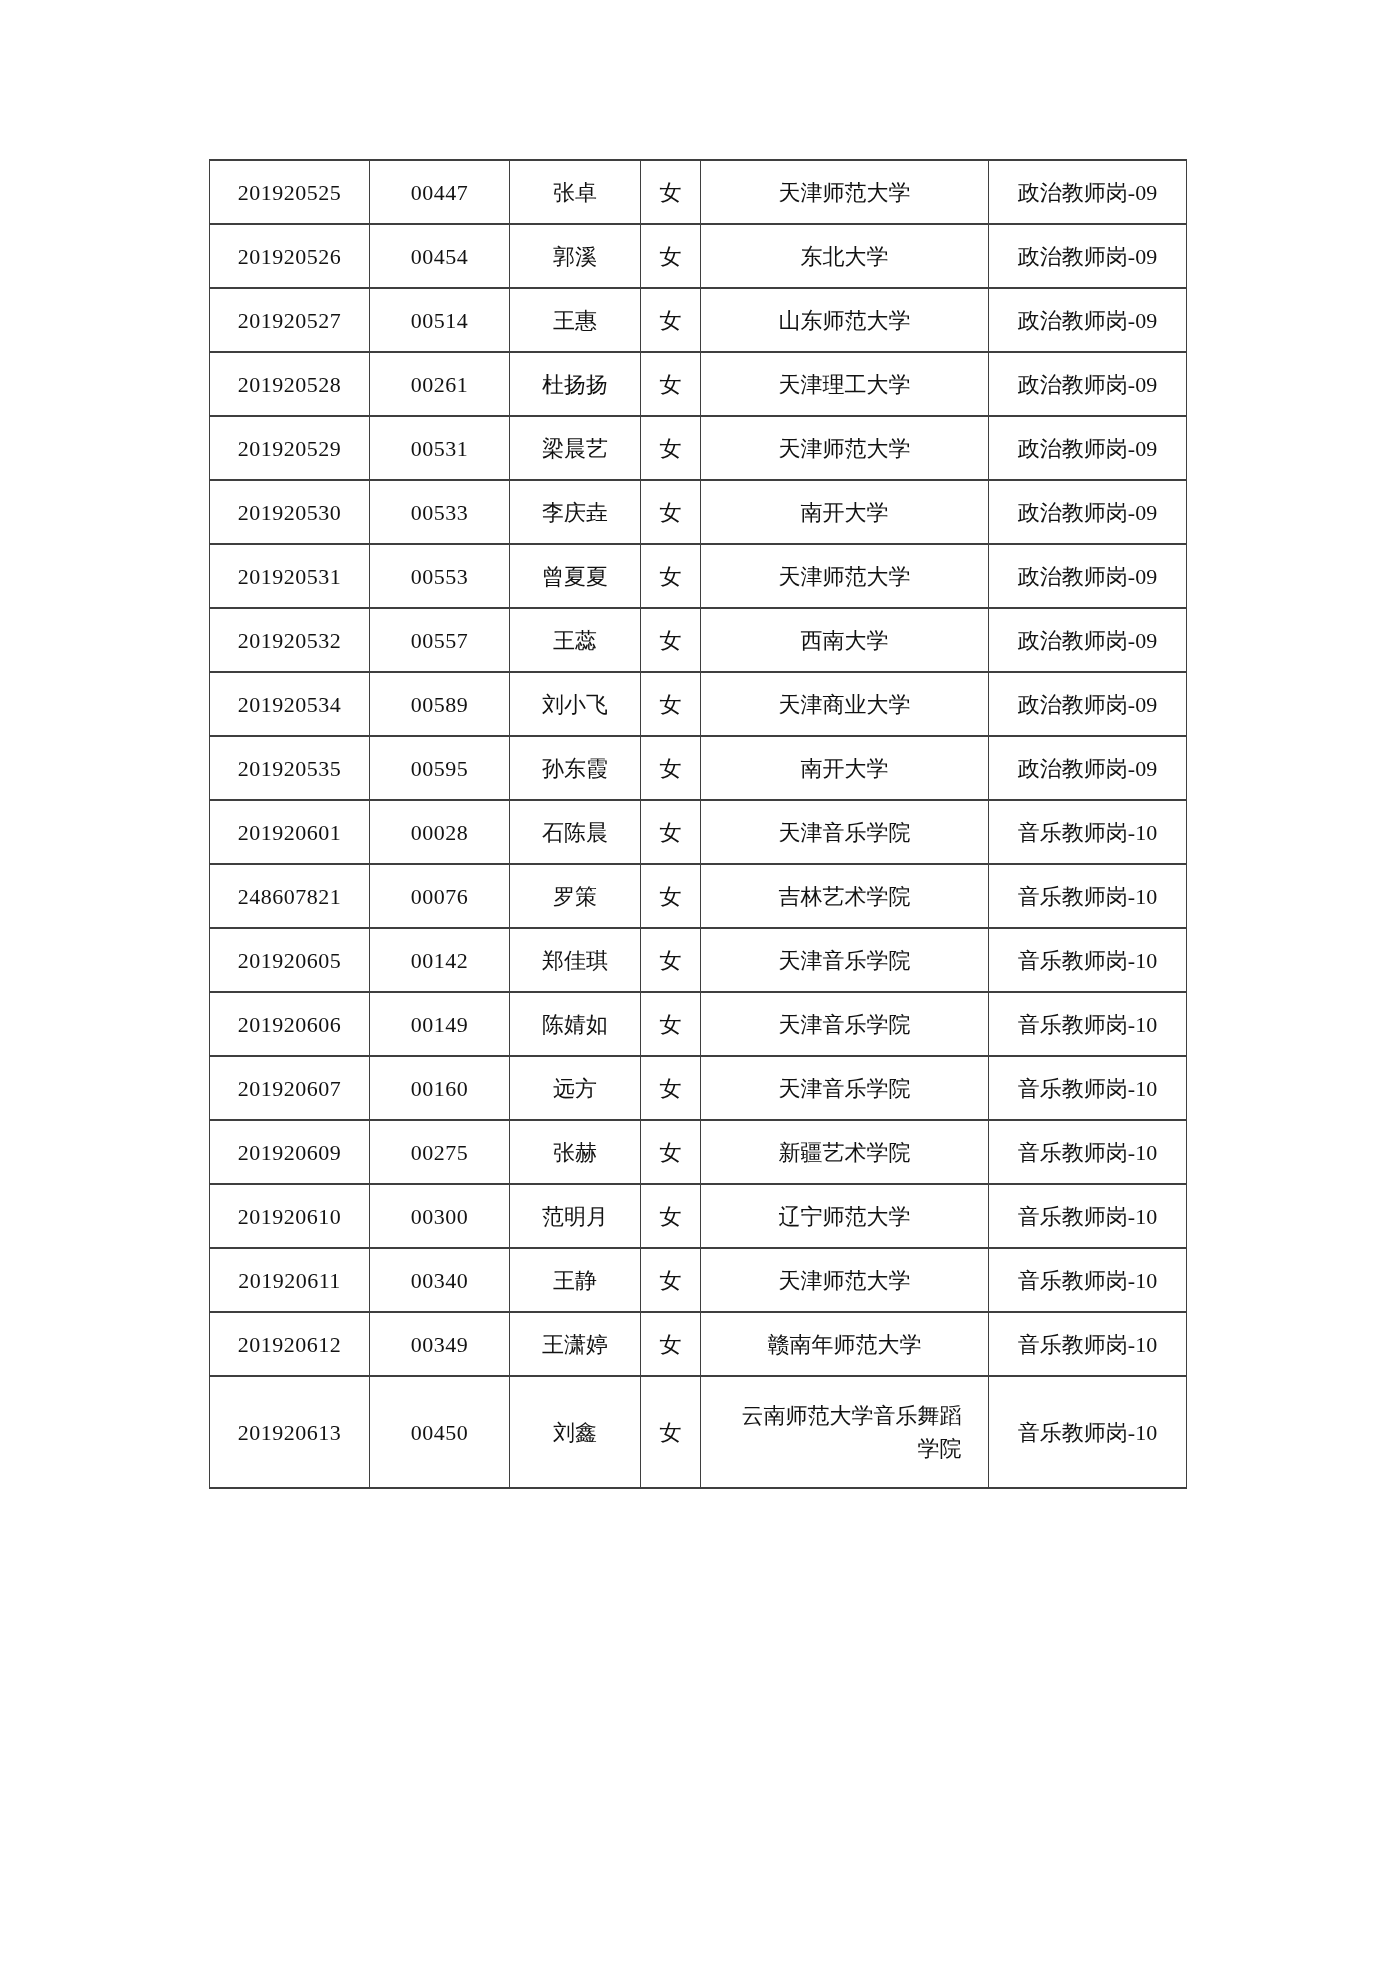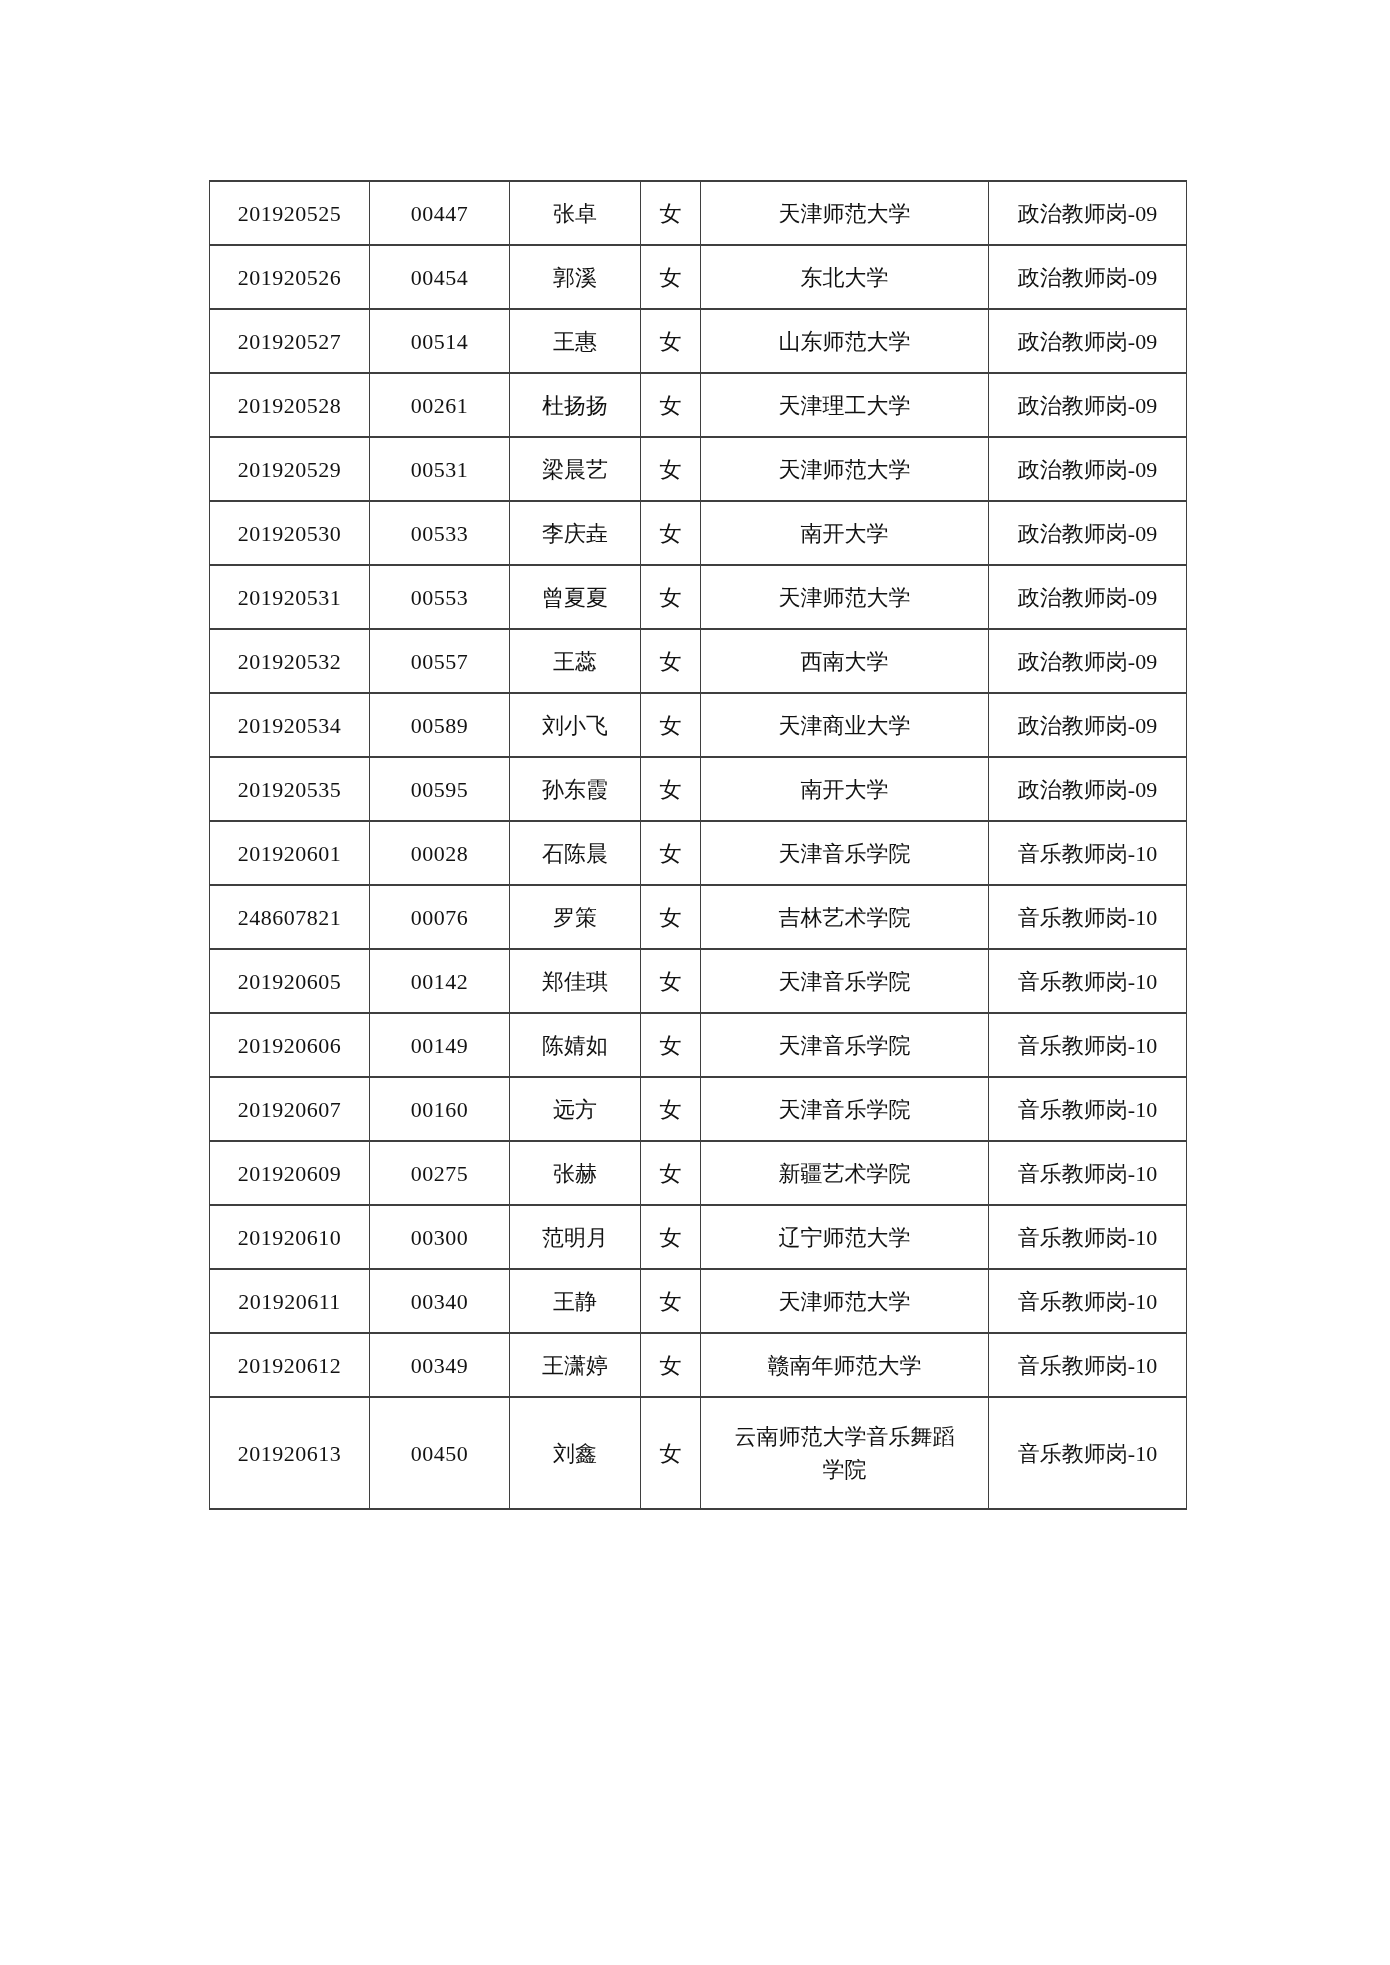--- a/index.html
+++ b/index.html
@@ -14,42 +14,42 @@
     width:1390px;
     height:1965px;
     background:var(--page-bg);
     font-family:"Liberation Serif","DejaVu Serif",serif;
     color:var(--text-color);
     overflow:hidden;
   }
   table.roster{
     position:absolute;
     left:209px;
-    top:180px;
+    top:159px;
     width:977px;
     border-collapse:collapse;
     table-layout:fixed;
   }
   table.roster td{
     border-left:1px solid var(--border-color);
     border-right:1px solid var(--border-color);
     border-top:2px solid var(--border-color);
     border-bottom:2px solid var(--border-color);
     text-align:center;
     vertical-align:middle;
     font-size:22px;
     line-height:1.5;
     padding:2px 8px;
     overflow:hidden;
   }
   table.roster tr{height:64px;}
   table.roster tr:last-child{height:112px;}
   
   .cellv{display:inline-block;}
-  td.col-4 .cellv{max-width:234px;}
+  td.col-4 .cellv{max-width:234px;text-align:right;}
   .num{letter-spacing:0.5px;}
 </style>
 </head>
 <body>
 
 <div class="page">
   <table class="roster">
     <colgroup>
       <col style="width:160px">
       <col style="width:140px">

